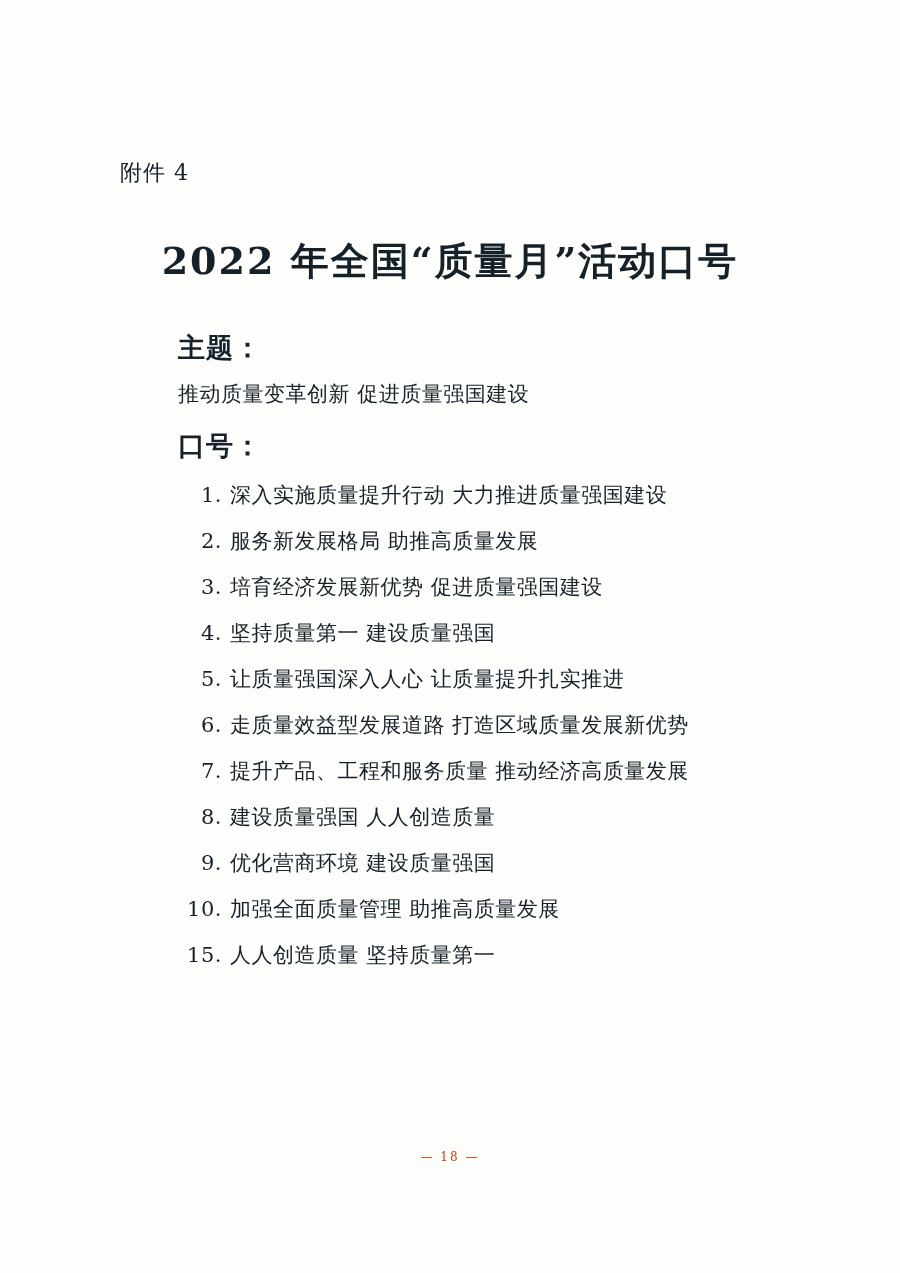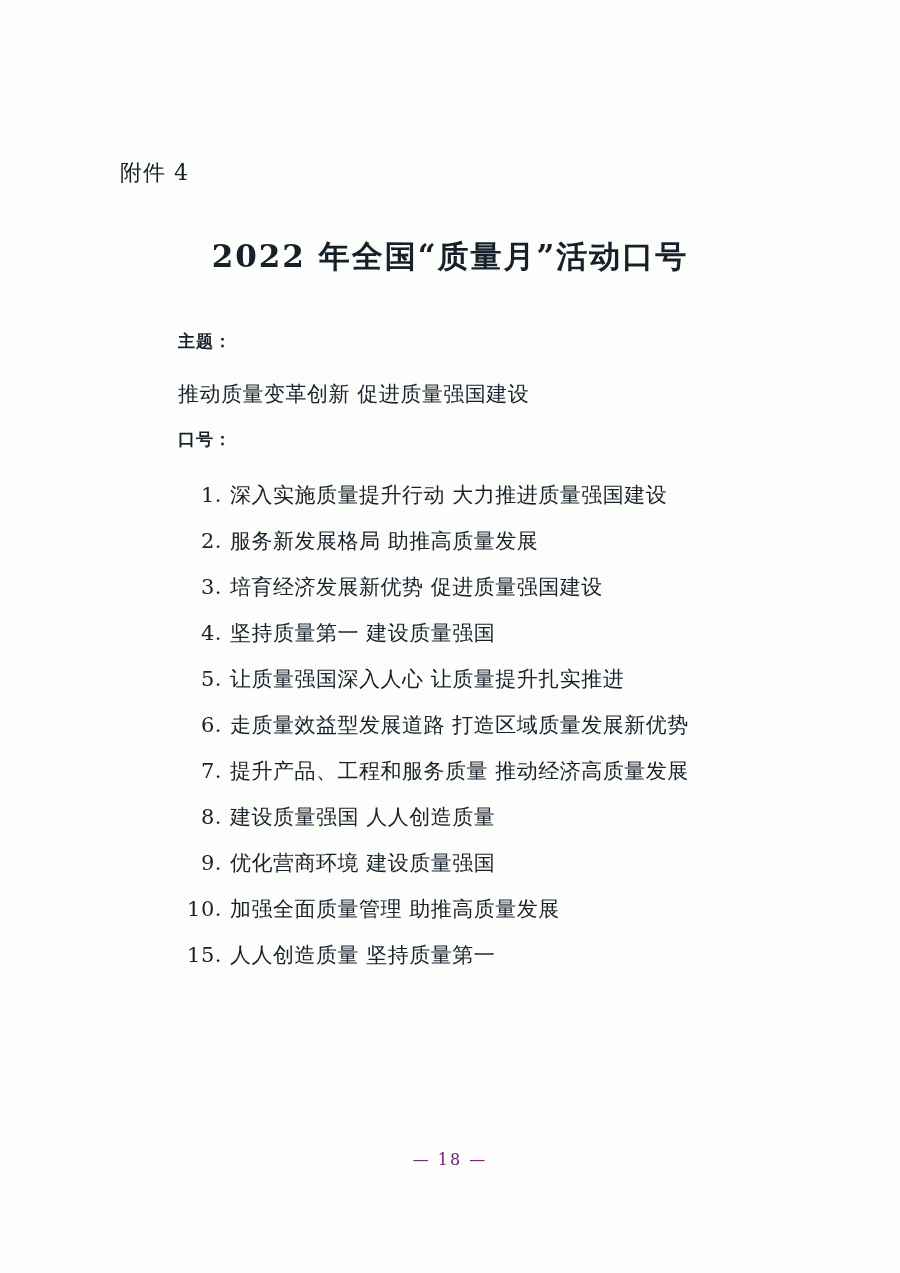--- a/index.html
+++ b/index.html
@@ -35,29 +35,29 @@
     letter-spacing: 1px;
     color: #16212b;
     font-family: "DejaVu Serif", "Liberation Serif", serif;
   }
   .doc-title {
     position: absolute;
     top: 236px;
     left: 0;
     width: 660px;
     text-align: center;
-    font-size: 31px;
+    font-size: 38px;
     font-weight: bold;
     letter-spacing: 2px;
     color: #152029;
     font-family: "DejaVu Serif", "Liberation Serif", serif;
     white-space: nowrap;
   }
   .section-label {
-    font-size: 17px;
+    font-size: 27px;
     font-weight: bold;
     color: #16212b;
     letter-spacing: 1px;
     margin: 0;
   }
   .body-line {
     font-size: 21px;
     color: #16212b;
     letter-spacing: 0.5px;
     margin: 0;
@@ -97,22 +97,22 @@
   }
   .slogan-text {
     flex: 1 1 auto;
   }
   .page-number {
     position: absolute;
     left: 0;
     top: 1150px;
     width: 660px;
     text-align: center;
-    font-size: 16px;
-    color: #701a75;
+    font-size: 12px;
+    color: #c2410c;
     letter-spacing: 2px;
   }
 </style>
 </head>
 <body>
 
 <div class="page">
   <div class="content">
 
     <div class="attachment-label">附件 4</div>

